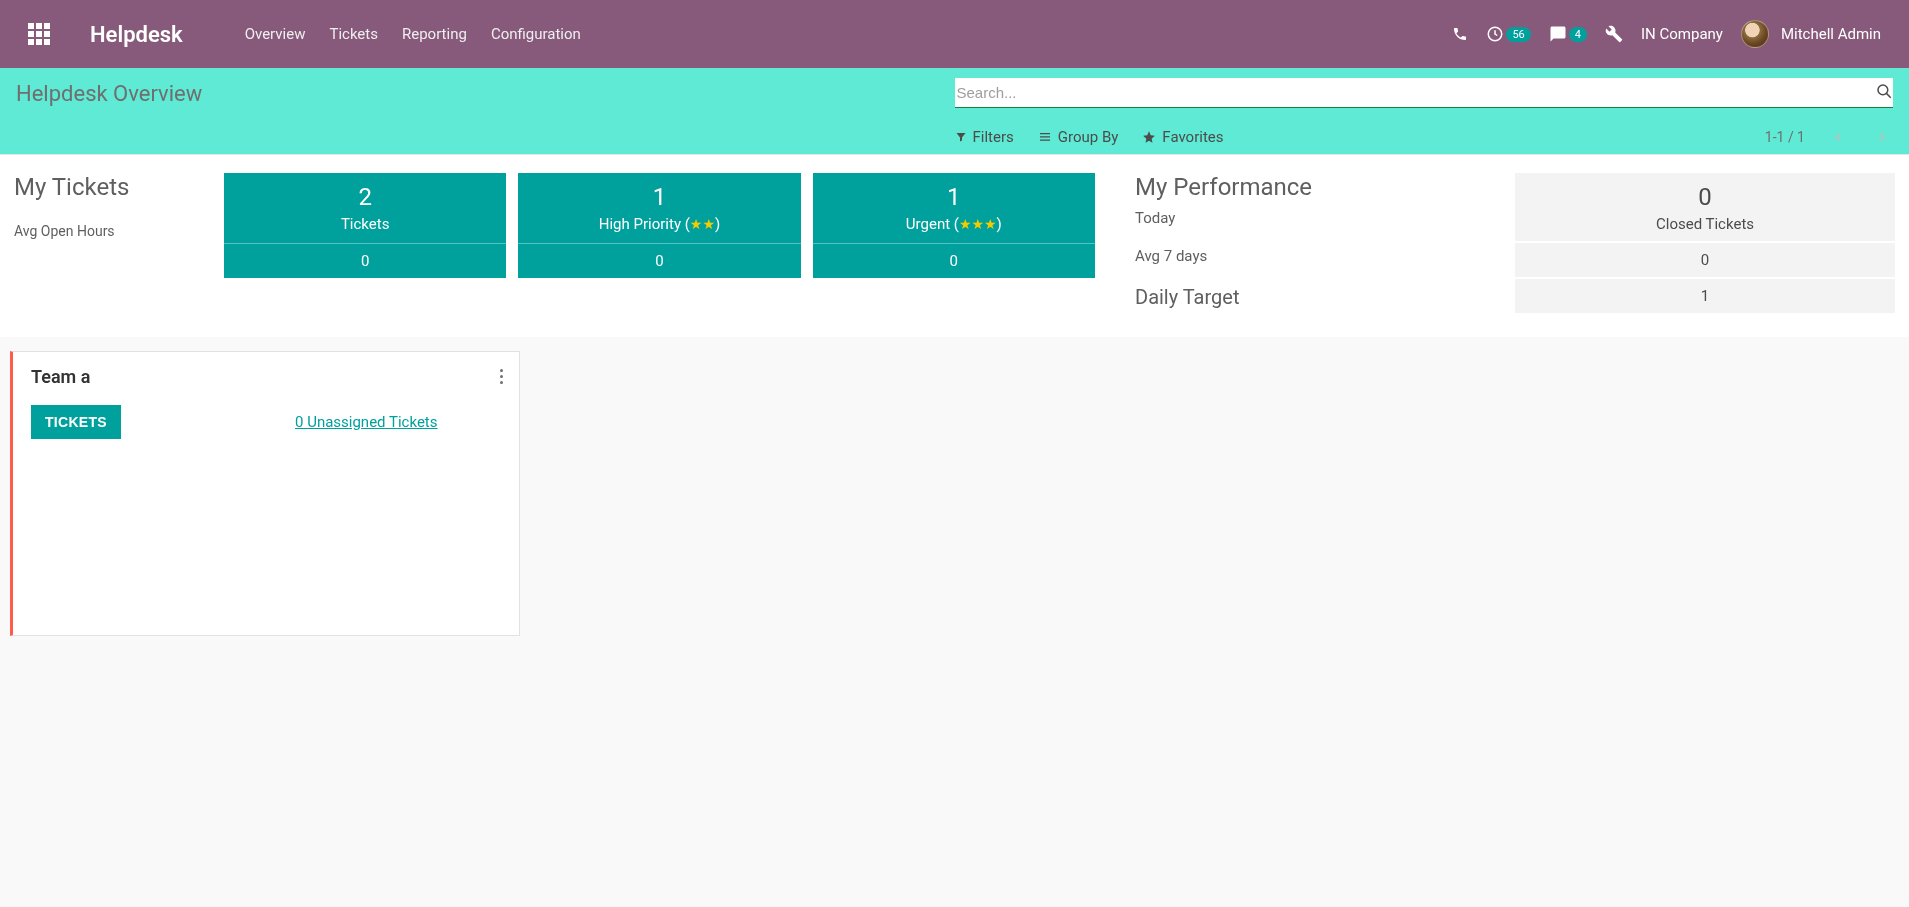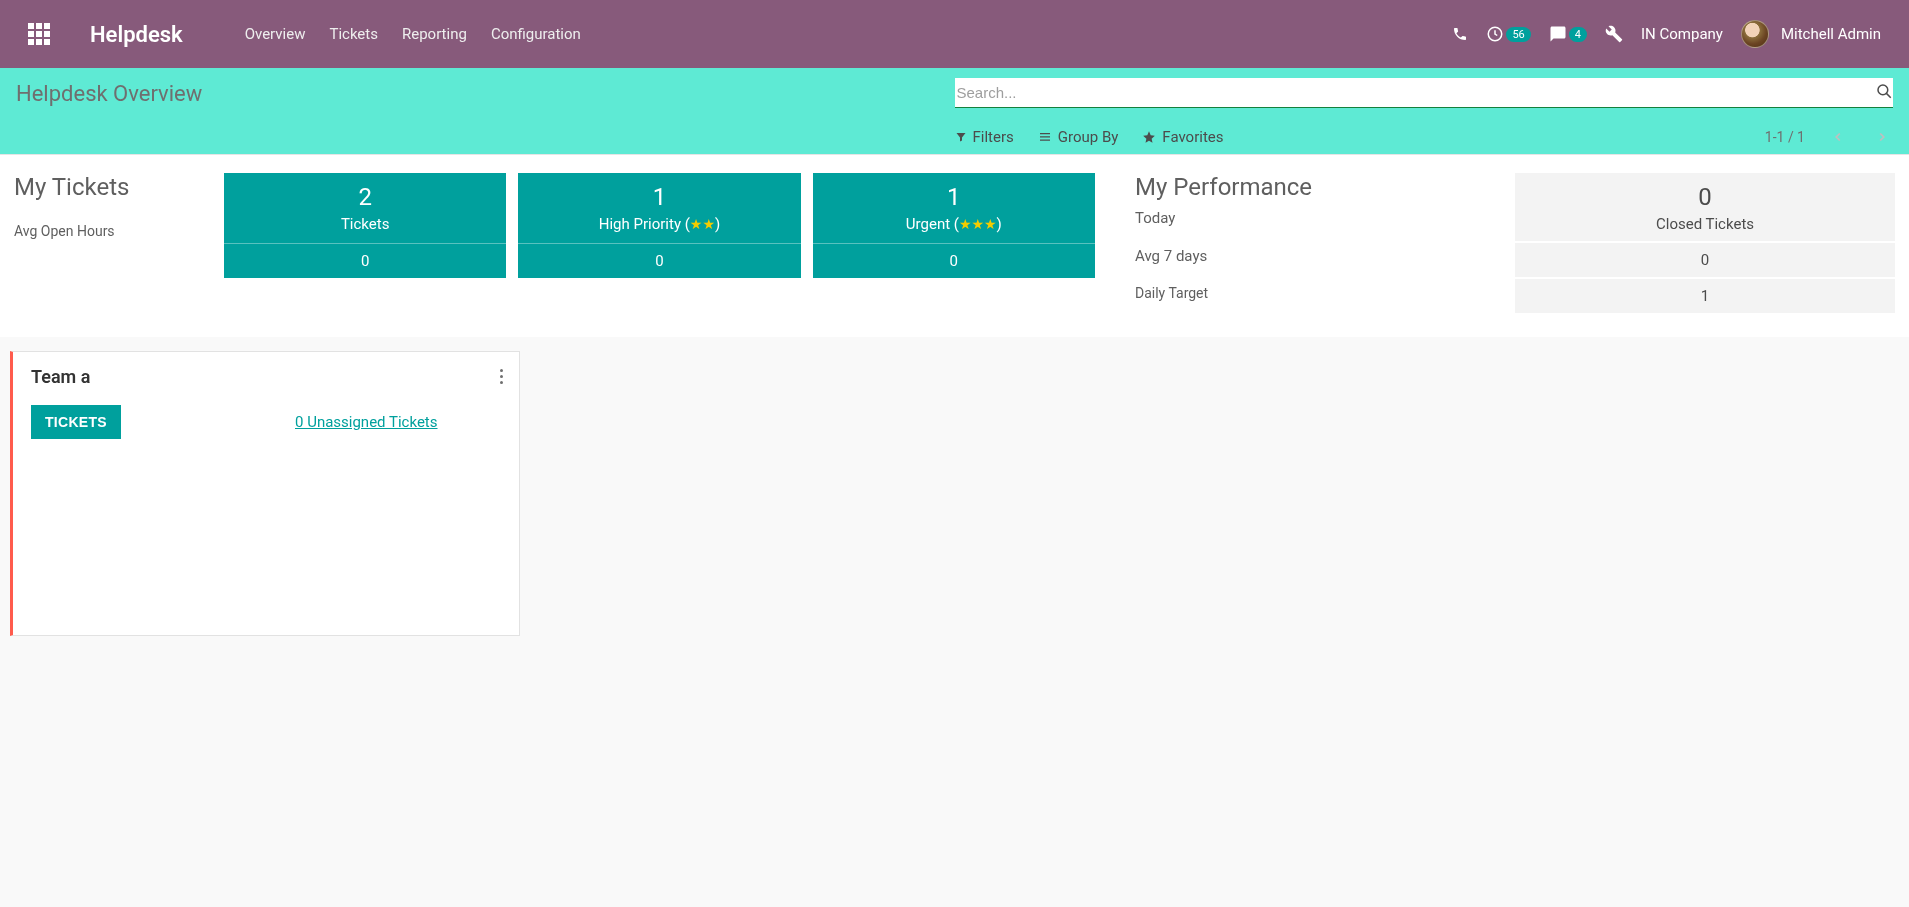--- a/index.html
+++ b/index.html
@@ -342,21 +342,21 @@
         </div>
         <div class="stat-bottom">0</div>
       </div>
     </div>
   </div>
 
   <div style="width:380px; padding-left:20px;">
     <div class="dash-heading">My Performance</div>
     <div style="margin-top:8px; color:#5f5f5f; font-size:15px;">Today</div>
     <div style="margin-top:20px; color:#5f5f5f; font-size:15px;">Avg 7 days</div>
-    <div style="margin-top:20px; color:#5f5f5f; font-size:14px;">Daily Target</div>
+    <div style="margin-top:20px; color:#5f5f5f; font-size:20px;">Daily Target</div>
   </div>
 
   <div style="width:380px;">
     <div class="perf-box">
       <div class="perf-value">0</div>
       <div class="perf-label">Closed Tickets</div>
     </div>
     <div class="perf-sub">0</div>
     <div class="perf-sub">1</div>
   </div>

